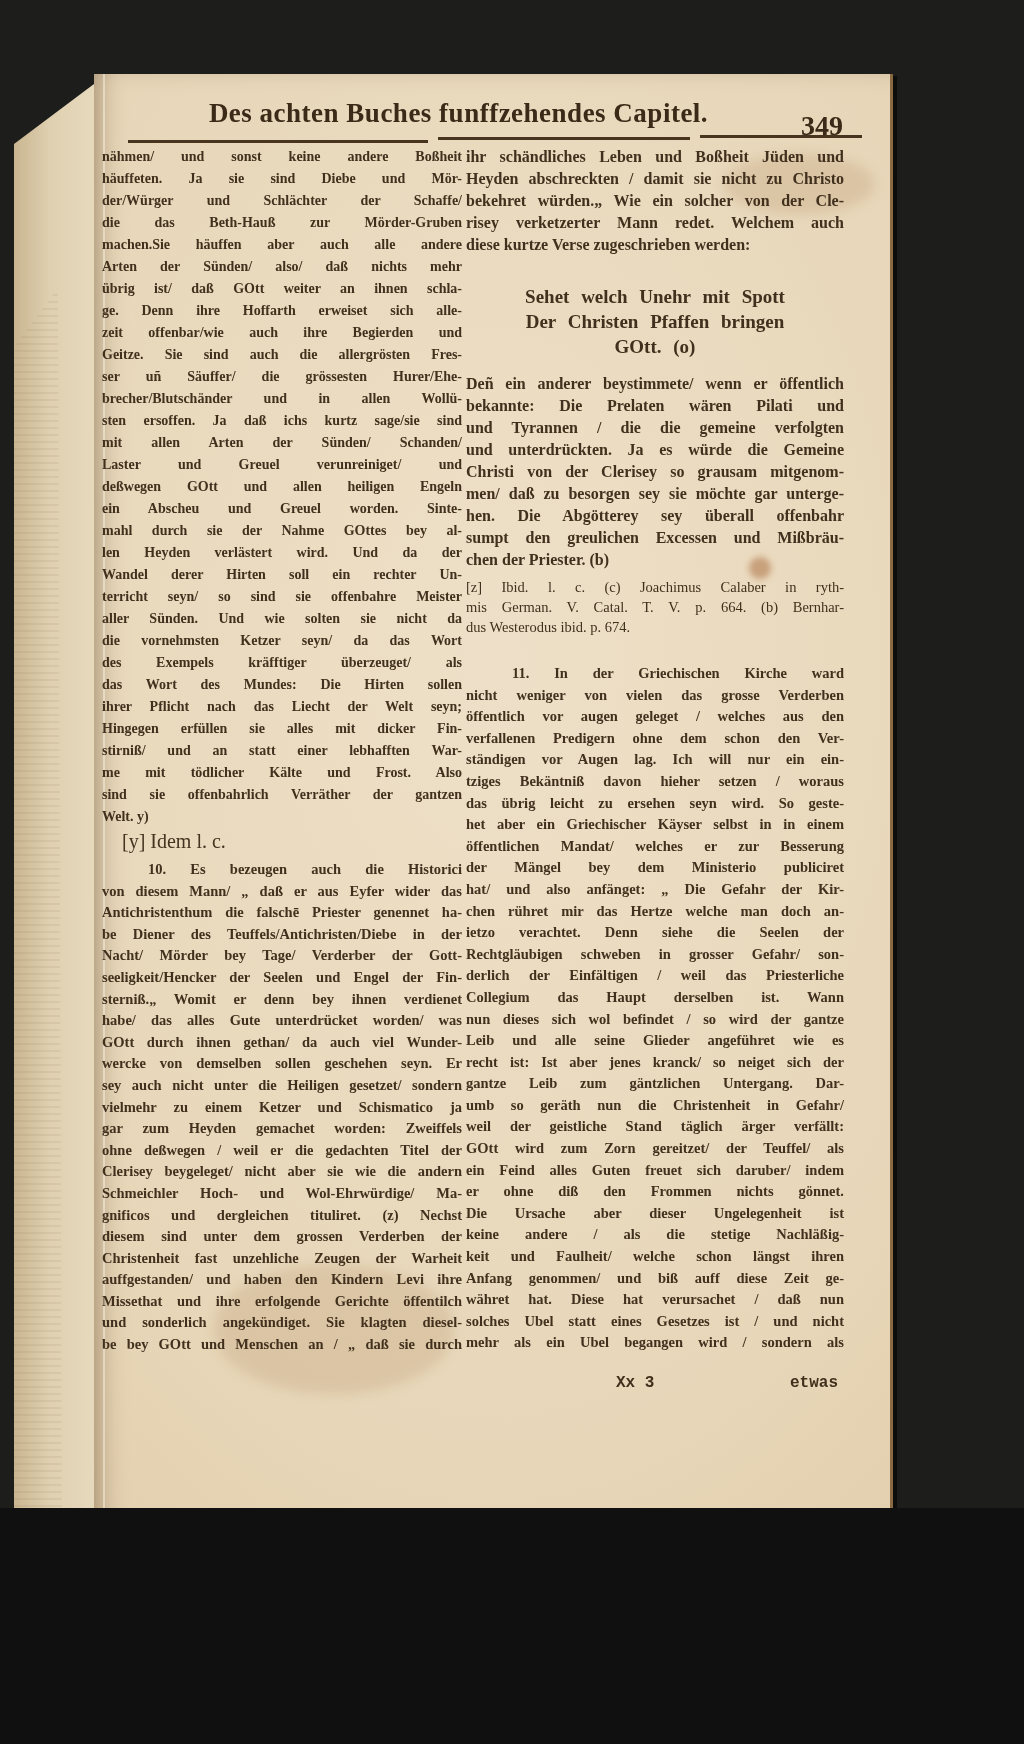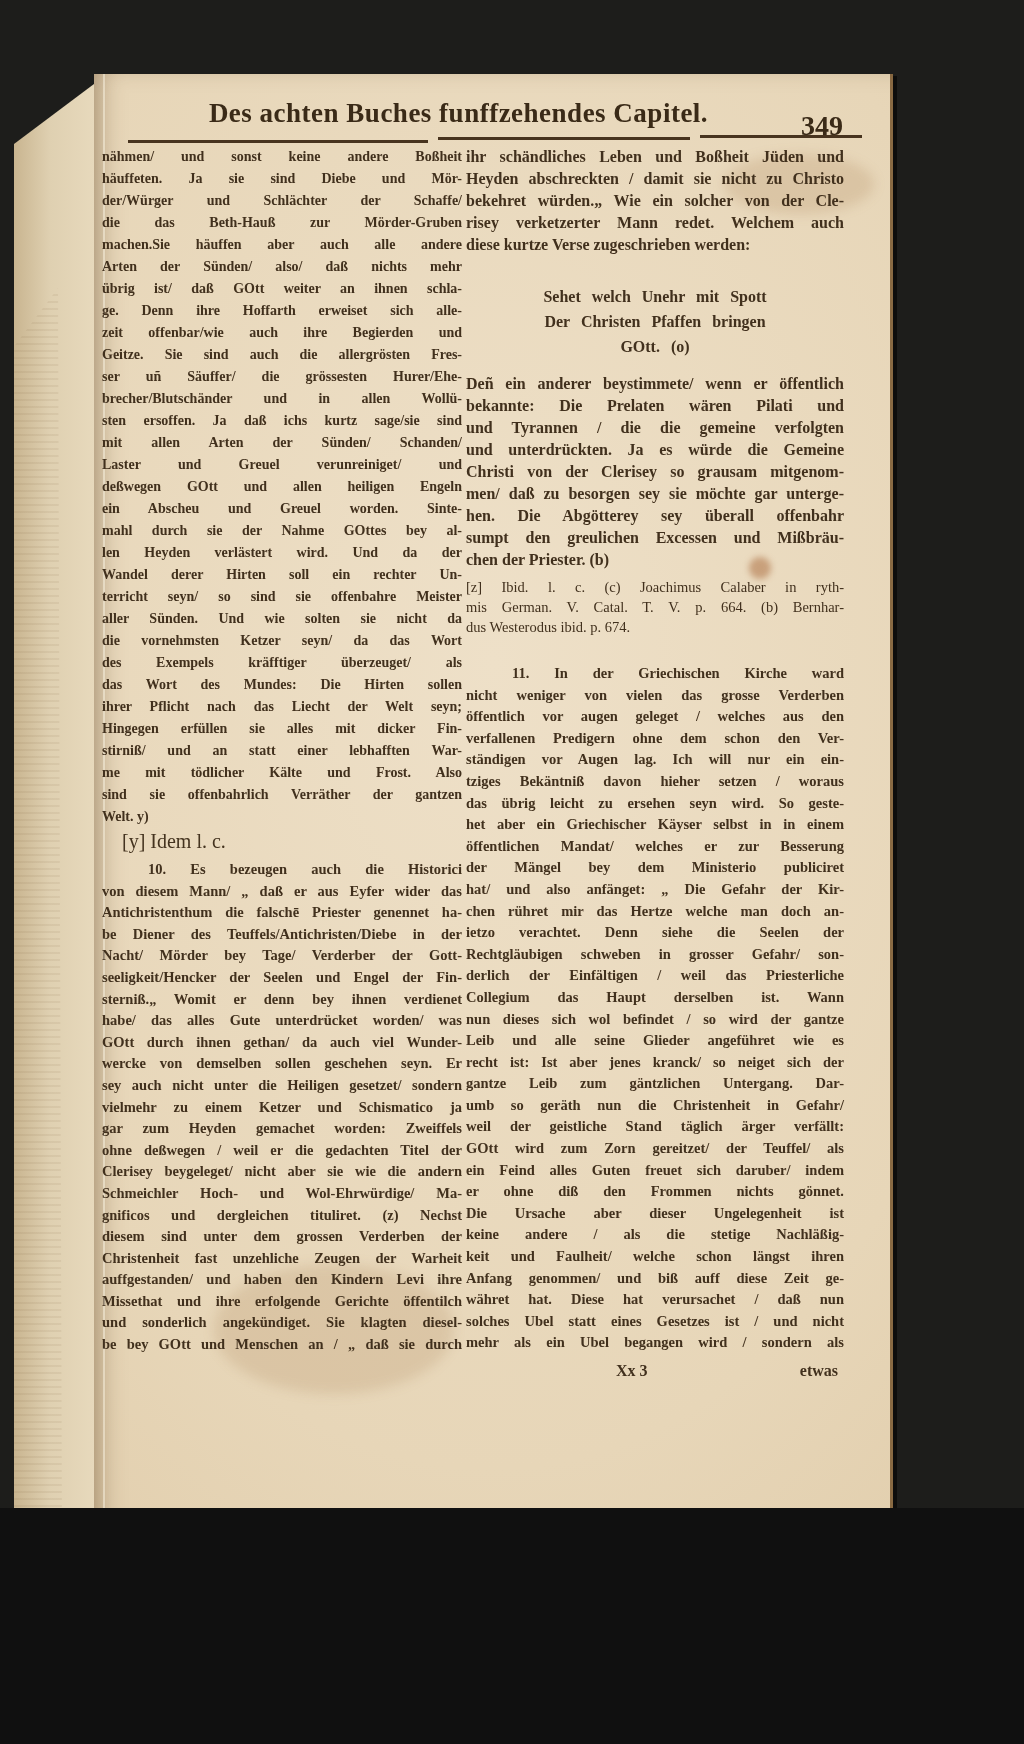--- a/index.html
+++ b/index.html
@@ -37,24 +37,24 @@
   .ln{font-weight:bold;text-align:justify;text-align-last:justify;white-space:normal;}
   .ln-end{text-align-last:left;}
   .body-main .ln{font-size:14px;line-height:22px;}
   .col-right .body-main .ln{font-size:16px;}
   .body-sm .ln{font-size:14.5px;line-height:21.6px;}
   .indent-first .ln:first-child{text-indent:46px;}
   .footnote{font-size:20px;line-height:20px;font-weight:normal;color:#44331f;margin:3px 0 8px 20px;}
   .fn-block{margin:6px 0 0 0;}
   .fn-block .ln{font-weight:normal;font-size:14.5px;line-height:20px;}
   .verse{margin:28px 0 14px 0;}
-  .verse .ln{font-size:16px;line-height:25px;text-align:left;text-align-last:center;word-spacing:7px;}
+  .verse .ln{font-size:19px;line-height:25px;text-align:left;text-align-last:center;word-spacing:7px;}
   .para-cont{margin-top:9px;}
   .para-11{margin-top:26px;}
-  .sigrow{position:relative;height:24px;margin-top:8px;font-size:16px;font-weight:bold;}
+  .sigrow{position:relative;height:24px;margin-top:20px;font-size:16px;font-weight:bold;font-family:Liberation Mono, monospace;}
   .sigrow .sig{position:absolute;left:150px;}
   .sigrow .catch{position:absolute;right:6px;}
   
   .label-box{position:absolute;left:527px;top:1563px;width:366px;height:95px;background:#f6f5f1;}
   .label-title{margin-top:7px;text-align:left;font-weight:bold;font-size:20px;color:#141414;
                font-family:"Liberation Serif",serif;letter-spacing:.2px;}
   .ruler{position:absolute;left:12px;top:40px;width:186px;height:24px;
     background-image:
       repeating-linear-gradient(90deg,#1e1e1e 0 1.6px,transparent 1.6px 45.5px),
       repeating-linear-gradient(90deg,#1e1e1e 0 1.2px,transparent 1.2px 9.1px);

